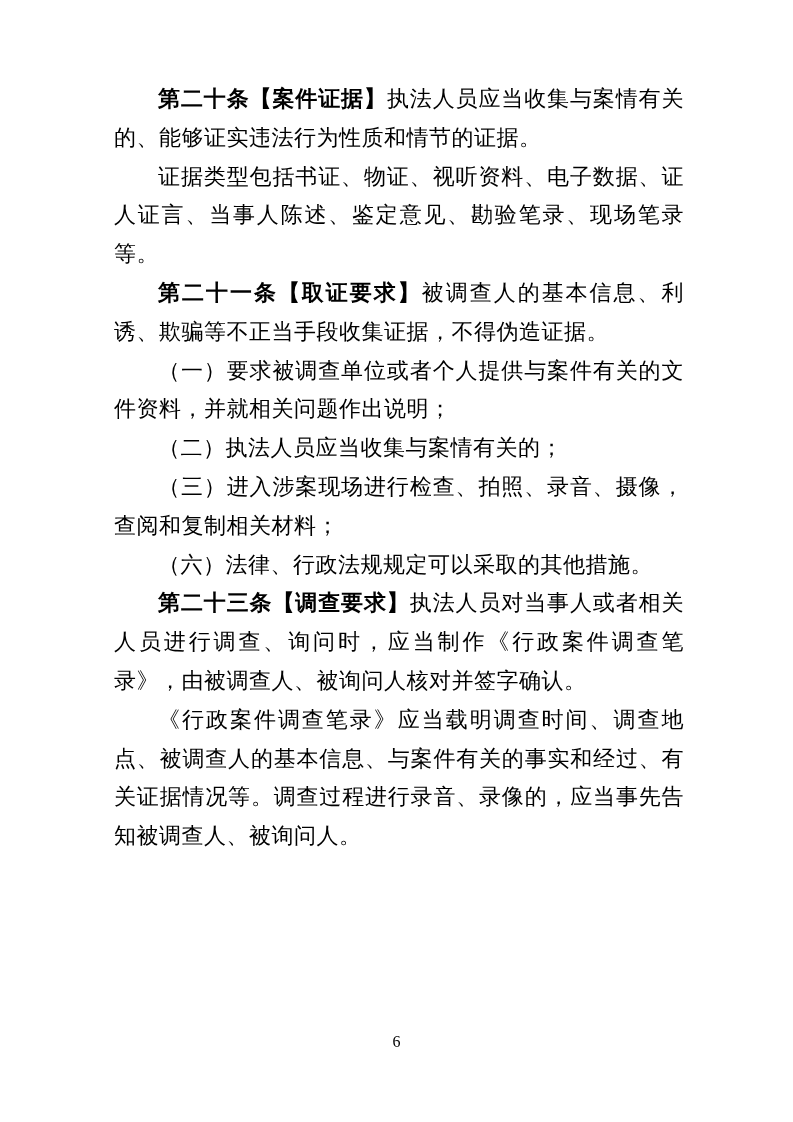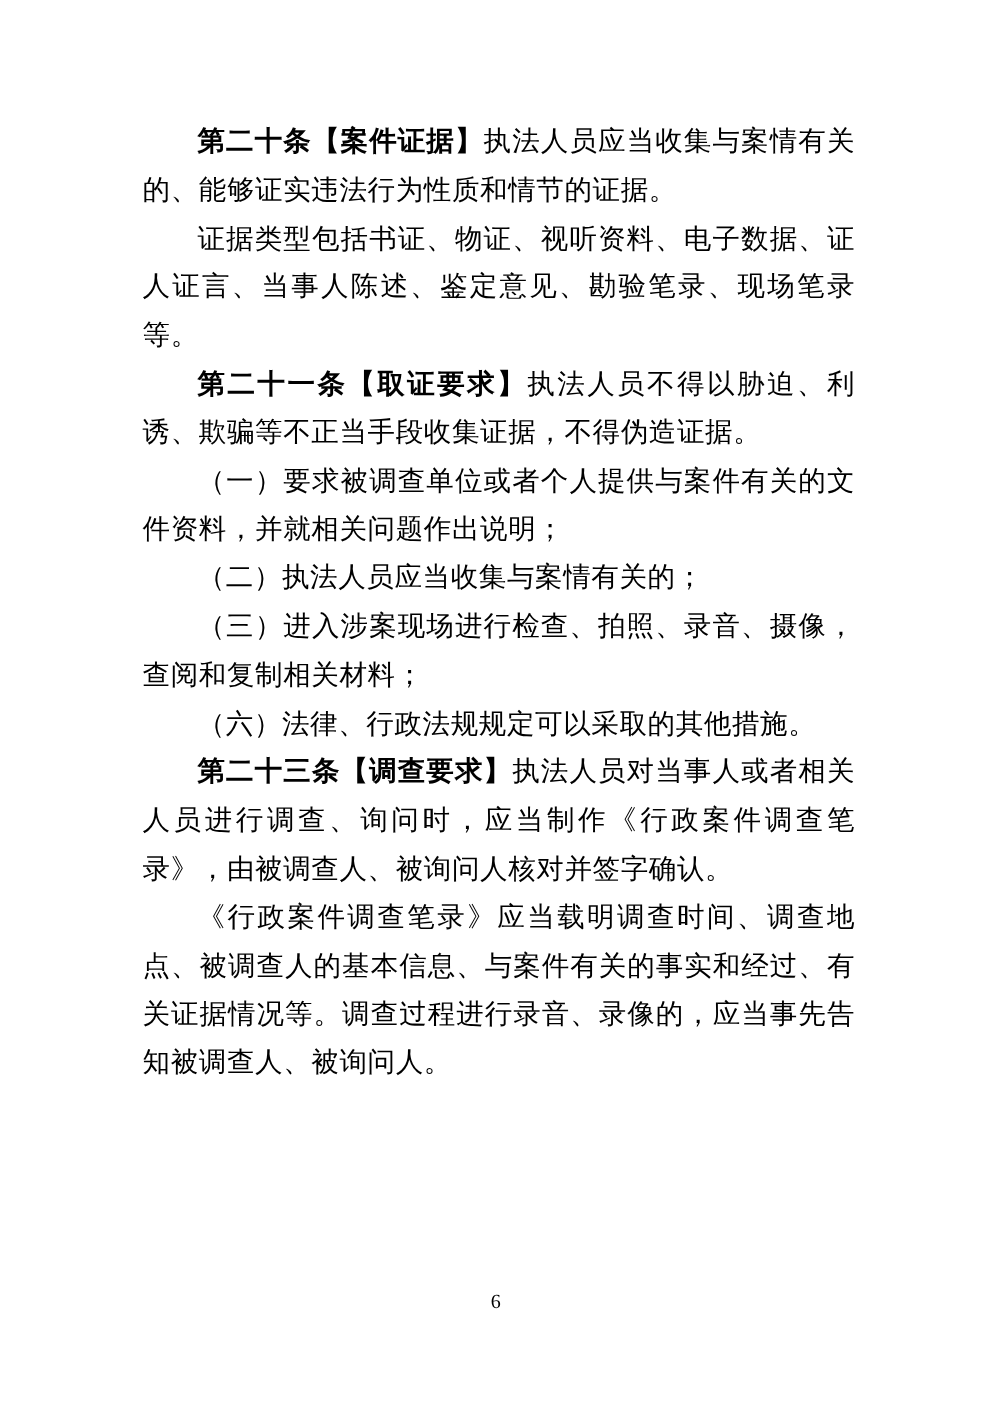--- a/index.html
+++ b/index.html
@@ -12,21 +12,21 @@
     width: 793px;
     height: 1122px;
     background: #ffffff;
     color: #000000;
     font-family: "Liberation Serif", "DejaVu Serif", serif;
     overflow: hidden;
   }
   .content {
     position: absolute;
     left: 114px;
-    top: 94px;
+    top: 80px;
     width: 570px;
   }
   .para {
     margin: 0;
     font-size: 22px;
     line-height: 38.8px;
     letter-spacing: 0.5px;
     text-align: justify;
     text-justify: inter-character;
     text-indent: 2em;
@@ -49,21 +49,21 @@
 </head>
 <body>
 
 <div class="page">
   <div class="content">
 
     <p class="para"><span class="article-heading">第二十条【案件证据】</span><span>执法人员应当收集与案情有关的、能够证实违法行为性质和情节的证据。</span></p>
 
     <p class="para"><span>证据类型包括书证、物证、视听资料、电子数据、证人证言、当事人陈述、鉴定意见、勘验笔录、现场笔录等。</span></p>
 
-    <p class="para"><span class="article-heading">第二十一条【取证要求】</span><span>执法人员不得以胁迫、利诱、欺骗等不正当手段收集证据，不得伪造证据。</span></p>
+    <p class="para"><span class="article-heading">第二十一条【取证要求】</span><span>被调查人的基本信息、利诱、欺骗等不正当手段收集证据，不得伪造证据。</span></p>
 
 
     <p class="para"><span>（一）要求被调查单位或者个人提供与案件有关的文件资料，并就相关问题作出说明；</span></p>
 
     <p class="para"><span>（二）执法人员应当收集与案情有关的；</span></p>
 
     <p class="para"><span>（三）进入涉案现场进行检查、拍照、录音、摄像，查阅和复制相关材料；</span></p>
 
 
 

